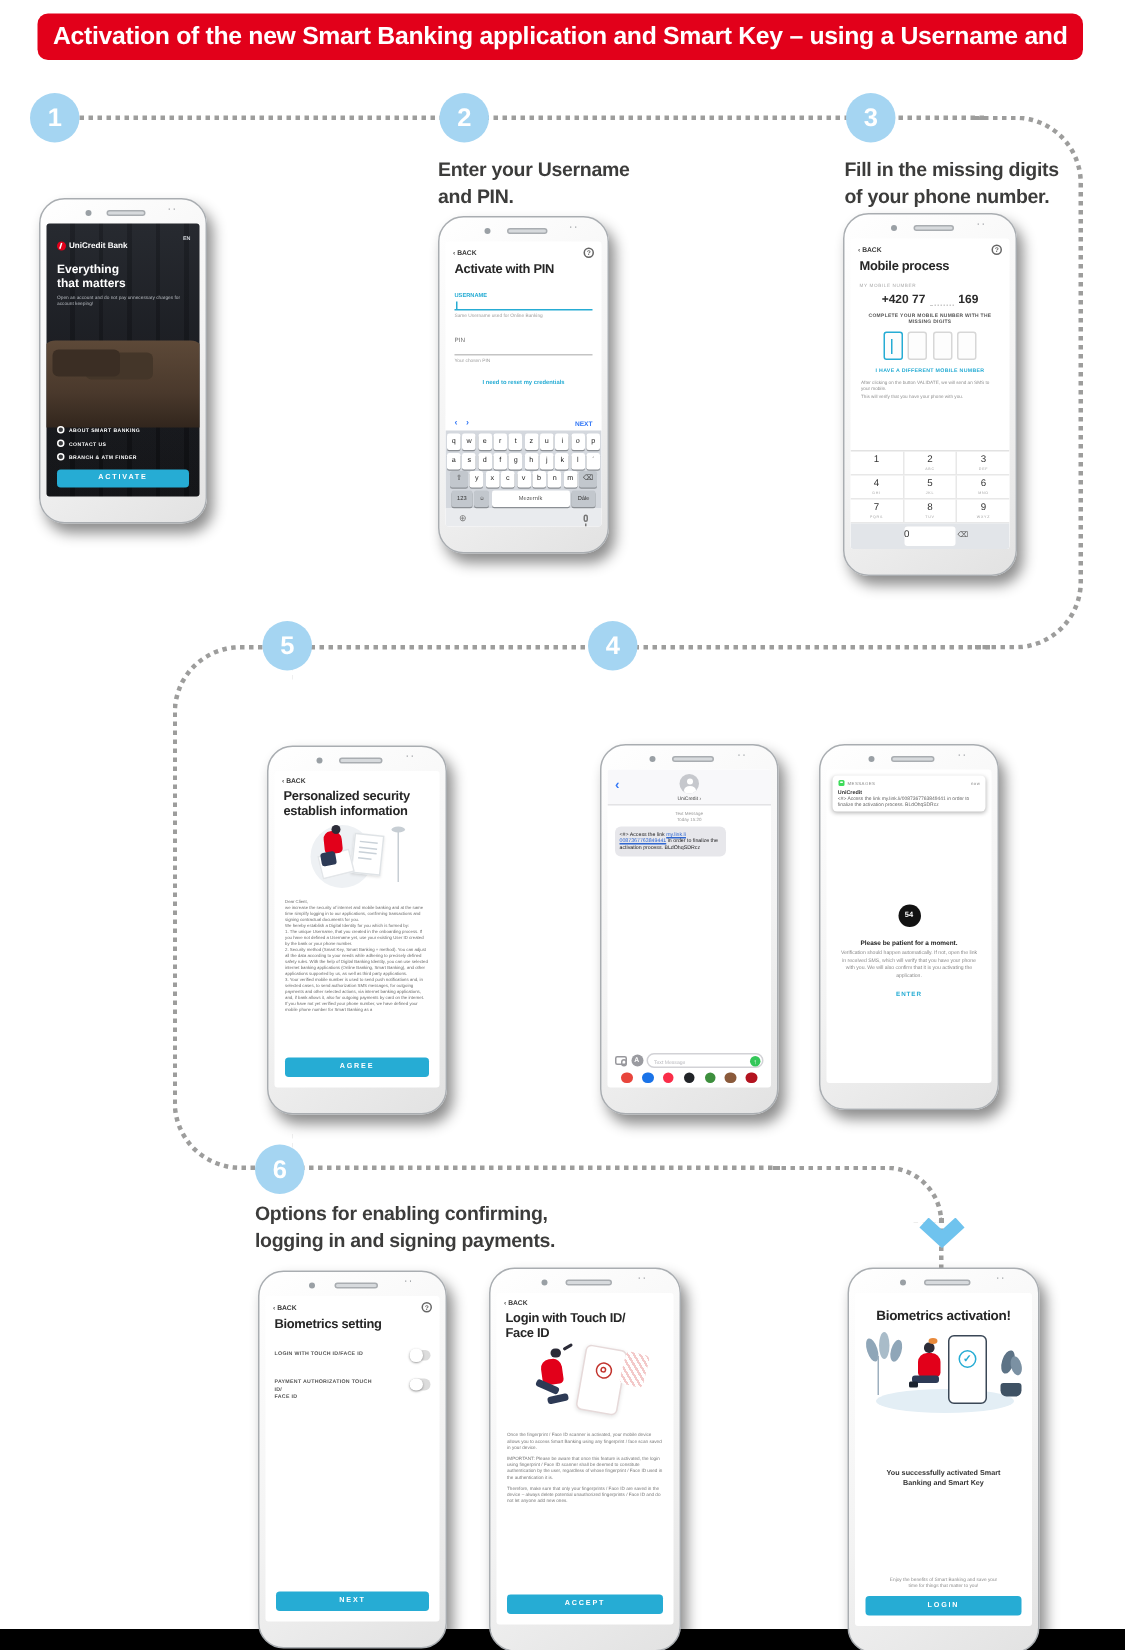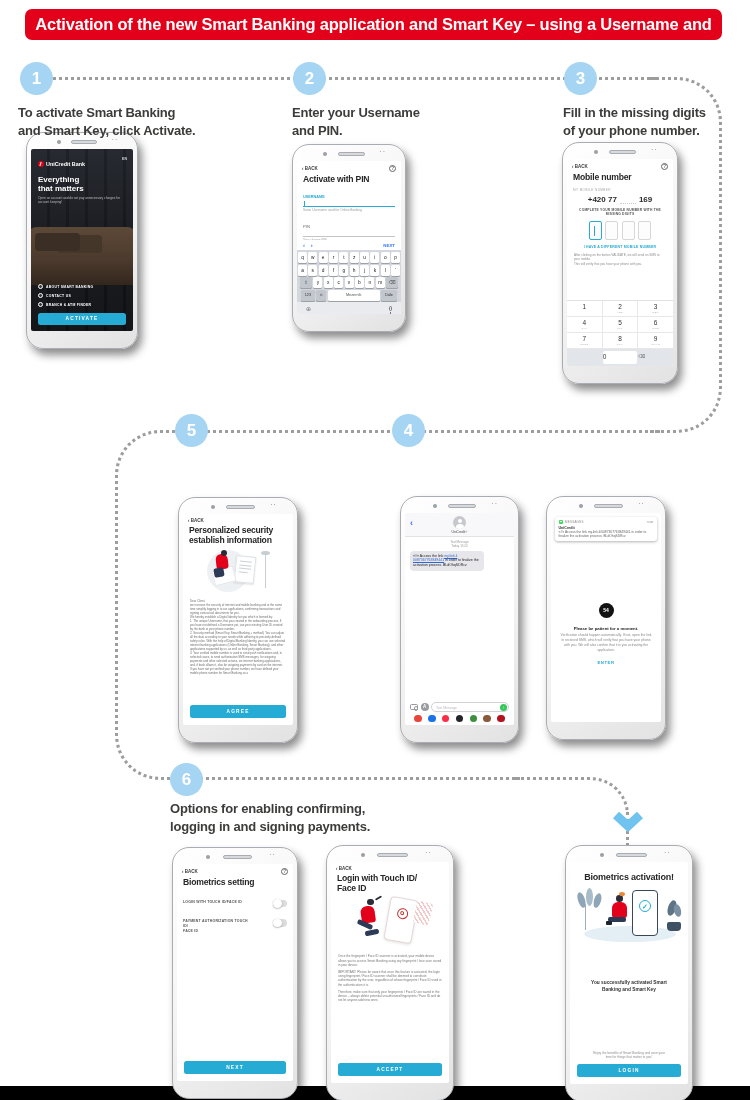--- a/index.html
+++ b/index.html
@@ -179,22 +179,20 @@
     <polyline points="4,3 16,14 28,3" stroke="#6FC3EE" stroke-width="9" fill="none"></polyline>
   </svg>
 
   <div class="stepc" style="left:20px;top:62px;">1</div>
   <div class="stepc" style="left:293px;top:62px;">2</div>
   <div class="stepc" style="left:564px;top:62px;">3</div>
   <div class="stepc" style="left:175px;top:414px;">5</div>
   <div class="stepc" style="left:392px;top:414px;">4</div>
   <div class="stepc" style="left:170px;top:763px;">6</div>
 
-  <div class="steptxt prelines" style="left:18px;top:104px;">To activate Smart Banking
-and Smart Key, click Activate.</div>
   <div class="steptxt prelines" style="left:292px;top:104px;">Enter your Username
 and PIN.</div>
   <div class="steptxt prelines" style="left:563px;top:104px;">Fill in the missing digits
 of your phone number.</div>
   <div class="steptxt prelines" style="left:170px;top:800px;">Options for enabling confirming,
 logging in and signing payments.</div>
 
   <div class="phone" style="left:26px;top:132px;width:112px;height:217px;">
     <span class="cam"></span>
     <span class="speaker"></span>
@@ -223,21 +221,21 @@
         </div>
         <div class="p1-mi">
           <span class="p1-ico"></span>
           <span>BRANCH &amp; ATM FINDER</span>
         </div>
       </div>
       <div class="cbtn" style="bottom:6px;height:12px;line-height:12px;">ACTIVATE</div>
     </div>
   </div>
 
-  <div class="phone" style="left:292px;top:144px;width:114px;height:188px;">
+  <div class="phone" style="left:292px;top:144px;width:114px;height:225px;">
     <span class="cam"></span>
     <span class="speaker"></span>
     <span class="bezdots">··</span>
     <div class="screen">
       <div class="apphead">
         <span class="backb">‹ <span>BACK</span></span>
         <span class="helpb">?</span>
       </div>
       <div class="stitle">Activate with PIN</div>
       <div style="margin-top:10px;">
@@ -313,21 +311,21 @@
 
   <div class="phone" style="left:562px;top:142px;width:116px;height:242px;">
     <span class="cam"></span>
     <span class="speaker"></span>
     <span class="bezdots">··</span>
     <div class="screen">
       <div class="apphead">
         <span class="backb">‹ <span>BACK</span></span>
         <span class="helpb">?</span>
       </div>
-      <div class="stitle">Mobile number</div>
+      <div class="stitle">Mobile process</div>
       <div class="mlabel">MY MOBILE NUMBER</div>
       <div class="numrow">
         <span>+420  77</span>
         <span class="numgap"></span>
         <span>169</span>
       </div>
       <div class="instr prelines">COMPLETE YOUR MOBILE NUMBER WITH THE
 MISSING DIGITS</div>
       <div class="boxrow">
         <span class="dbox active"></span>

